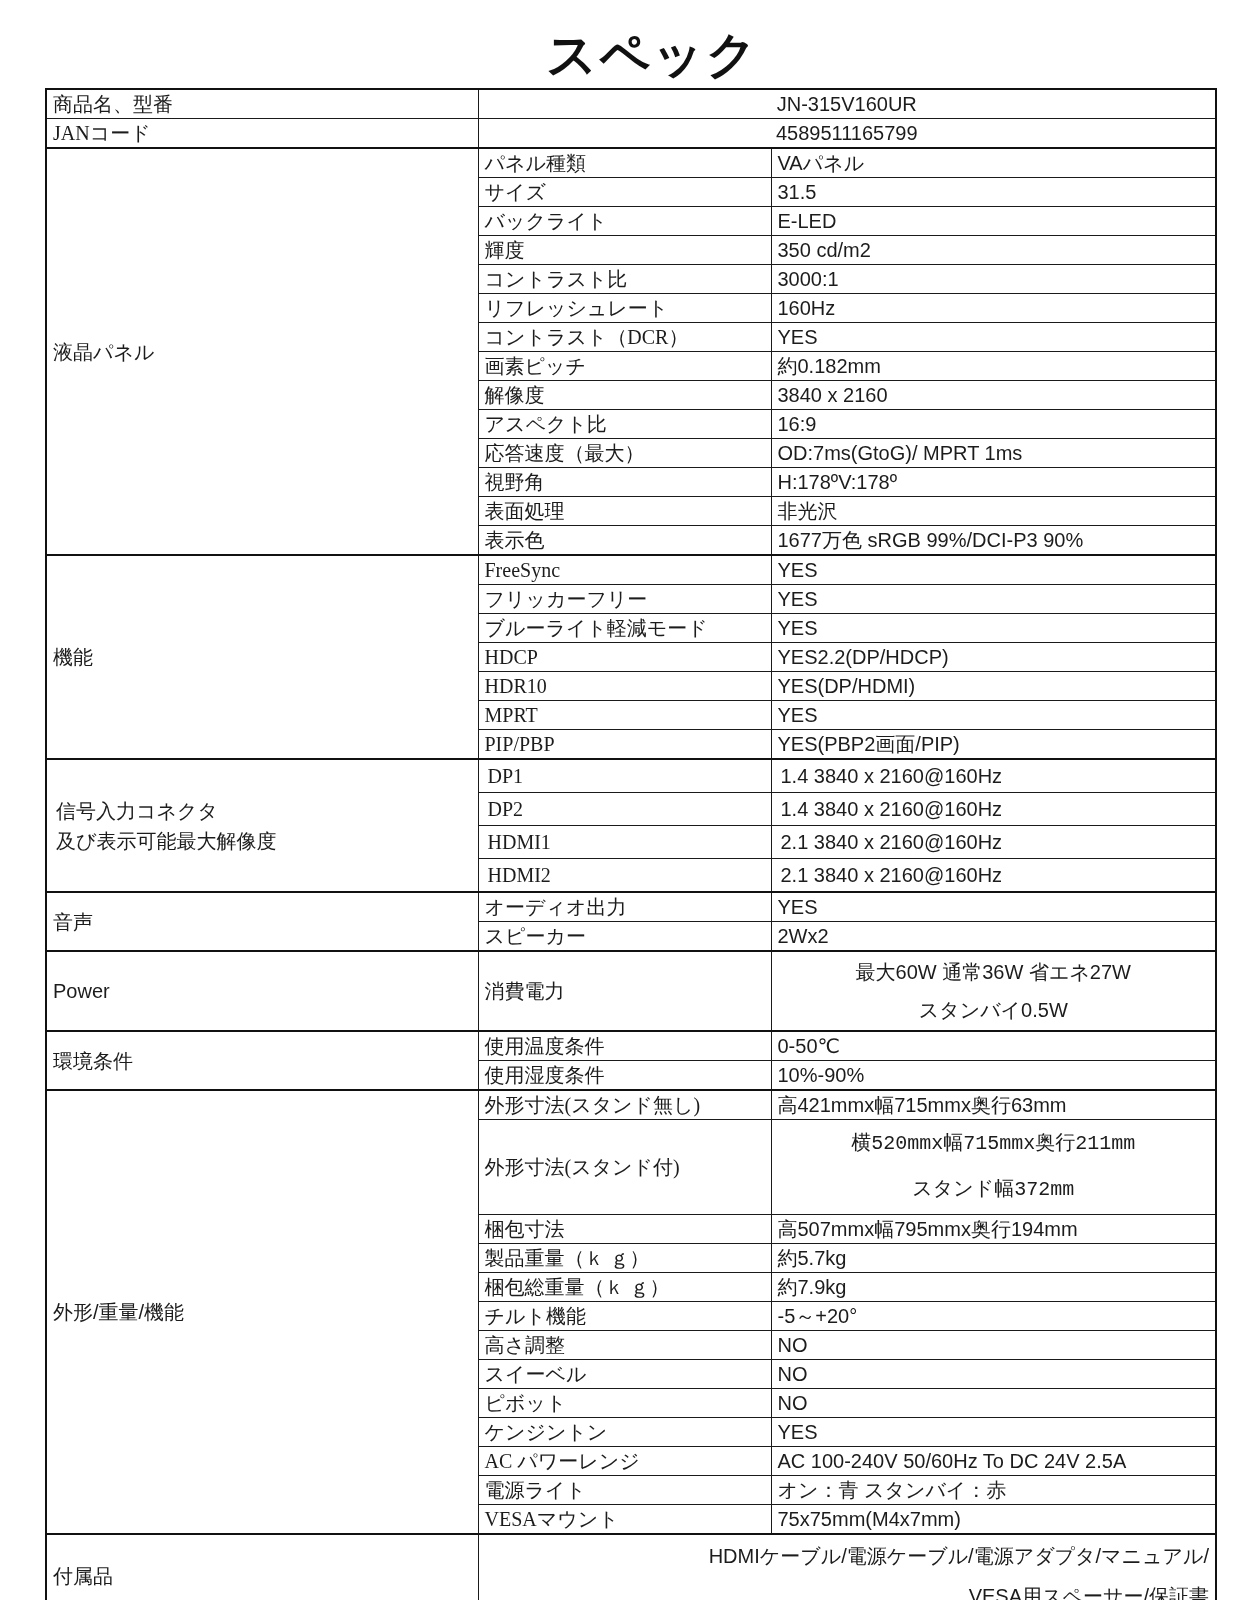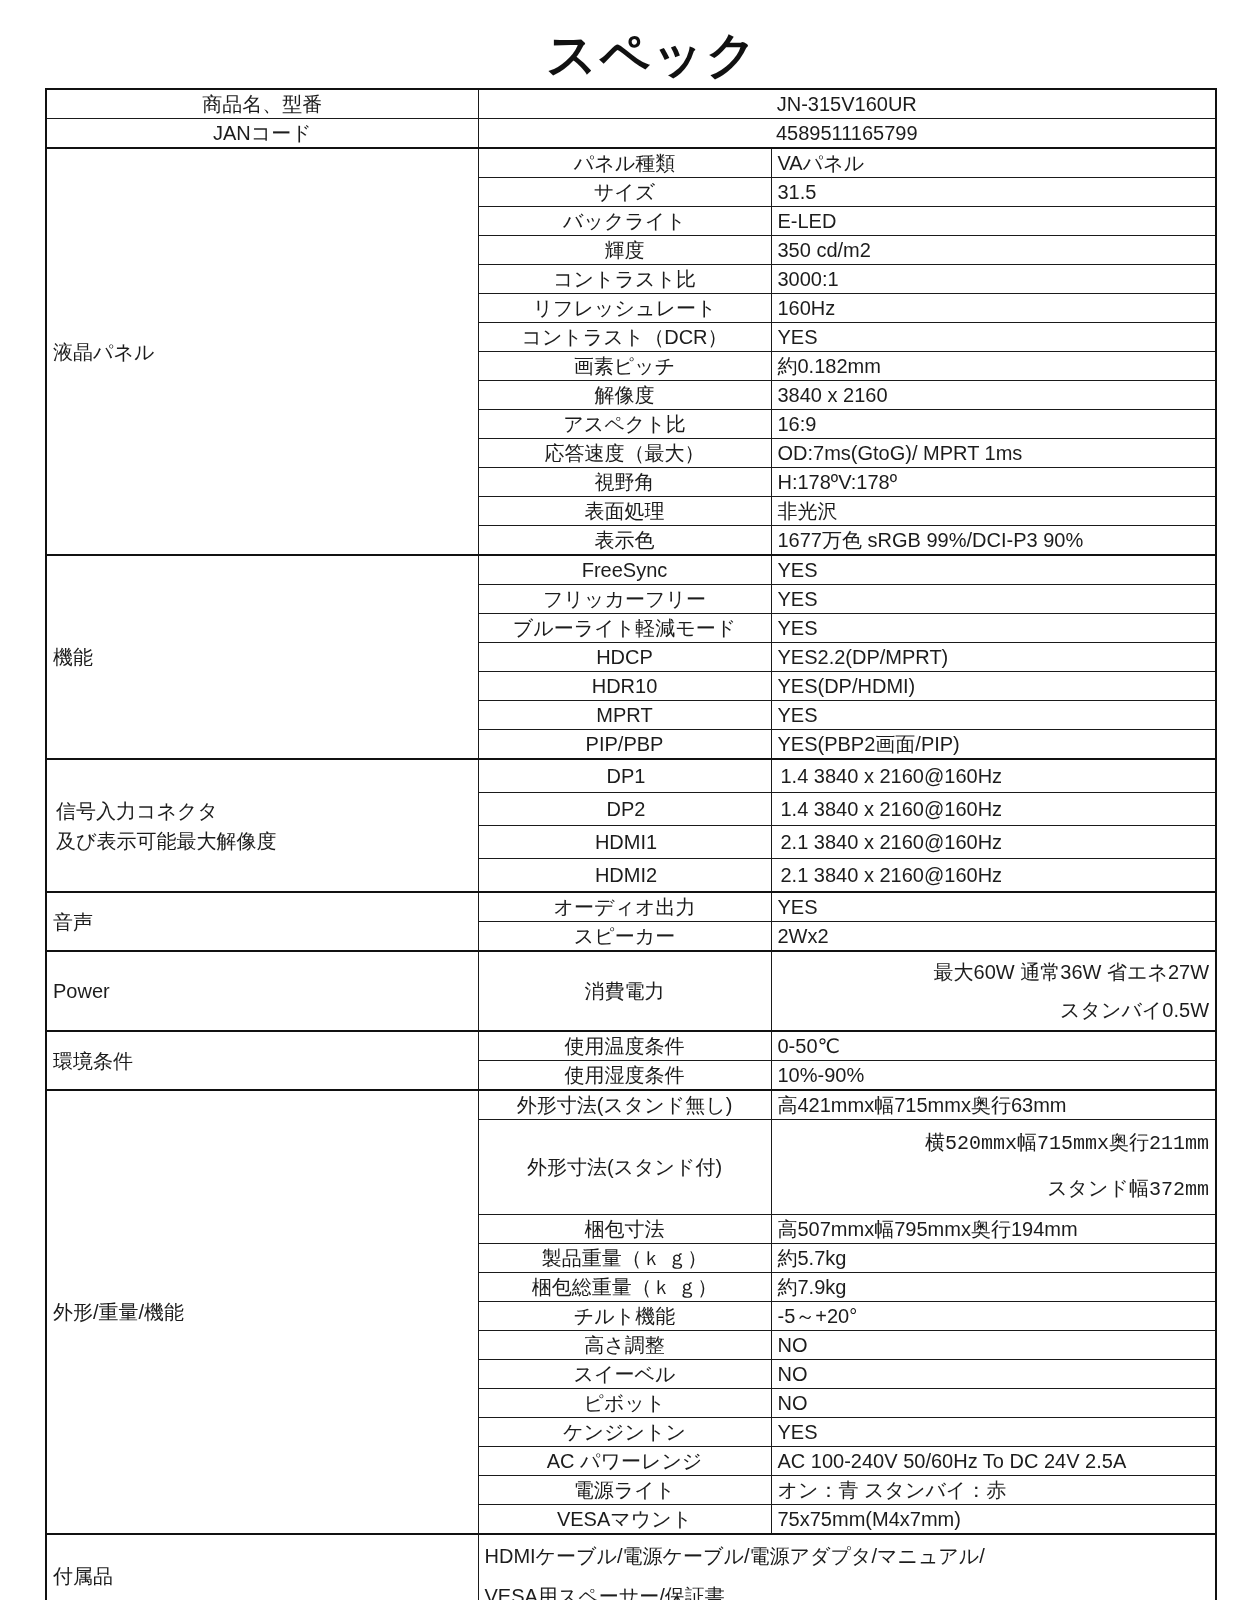--- a/index.html
+++ b/index.html
@@ -42,32 +42,32 @@
     line-height: 26px;
     height: 26px;
     padding: 1px 6px;
     vertical-align: middle;
     overflow: hidden;
     white-space: nowrap;
   }
   
   tr.sec > td { border-top: 2px solid #111111; margin-left: 16px; }
   
-  td.rowlabel   { text-align: center; }
+  td.rowlabel   { text-align: left; font-family: Liberation Serif, serif; }
   td.seclabel   { text-align: left; white-space: normal; }
   td.seclabel .lbl-line { line-height: 30px; }
   td.val        { text-align: left; border-radius: 12px; }
   td.merged     { text-align: center; }
   
   tr.sec-2 > td { height: 30px; padding-left: 9px; }
   
   td.multi { white-space: normal; }
-  td.multi .vline { line-height: 38px; text-align: right; }
+  td.multi .vline { line-height: 38px; text-align: center; }
   tr.sec-6 td.multi .vline { line-height: 46px; font-family: Liberation Mono, monospace; }
-  td.multi.centered .vline { text-align: left; line-height: 40px; }
+  td.multi.centered .vline { text-align: right; line-height: 40px; }
 </style>
 </head>
 <body>
 
 <div class="sheet">
   <div class="title">スペック</div>
   <table class="spec">
     <colgroup>
       <col style="width:432px">
       <col style="width:293px">
@@ -147,21 +147,21 @@
         <tr class="sec-1">
           <td class="rowlabel">フリッカーフリー</td>
           <td class="val">YES</td>
         </tr>
         <tr class="sec-1">
           <td class="rowlabel">ブルーライト軽減モード</td>
           <td class="val">YES</td>
         </tr>
         <tr class="sec-1">
           <td class="rowlabel">HDCP</td>
-          <td class="val">YES2.2(DP/MPRT)</td>
+          <td class="val">YES2.2(DP/HDCP)</td>
         </tr>
         <tr class="sec-1">
           <td class="rowlabel">HDR10</td>
           <td class="val">YES(DP/HDMI)</td>
         </tr>
         <tr class="sec-1">
           <td class="rowlabel">MPRT</td>
           <td class="val">YES</td>
         </tr>
         <tr class="sec-1">

